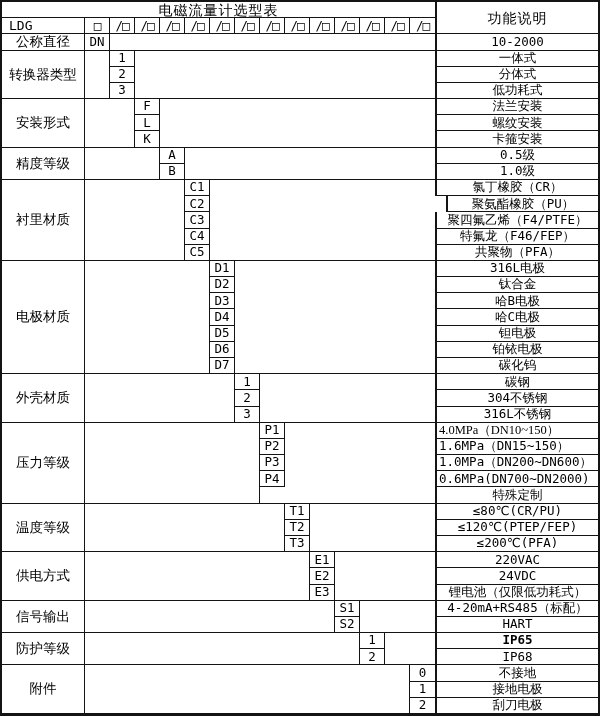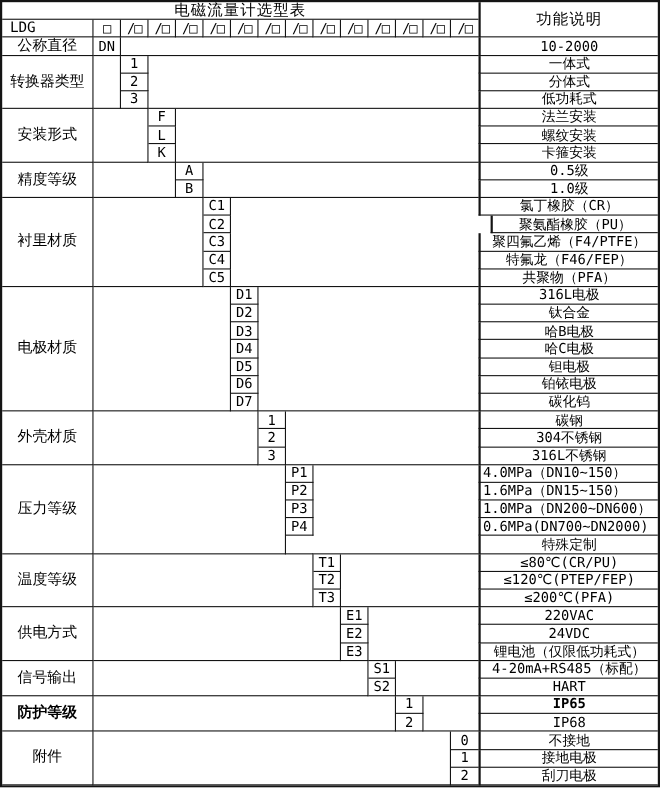--- a/index.html
+++ b/index.html
@@ -127,21 +127,21 @@
     <div class="cell desc func-col" style="grid-area: 25 / 16;">304不锈钢</div>
     <div class="cell desc func-col" style="grid-area: 26 / 16;">316L不锈钢</div>
     <div class="cell name" style="grid-area: 27 / 1 / span 5;">压力等级</div>
     <div class="cell" style="grid-area: 27 / 2 / span 5 / 9;"></div>
     <div class="cell code" style="grid-area: 27 / 9;">P1</div>
     <div class="cell code" style="grid-area: 28 / 9;">P2</div>
     <div class="cell code" style="grid-area: 29 / 9;">P3</div>
     <div class="cell code" style="grid-area: 30 / 9;">P4</div>
     <div class="cell code" style="grid-area: 31 / 9; margin-top: 16px;">Pn</div>
     <div class="cell no-r" style="grid-area: 27 / 10 / span 5 / 16;"></div>
-    <div class="cell desc func-col a-left" style="grid-area: 27 / 16;">4.0MPa（DN10~150）</div>
+    <div class="cell desc func-col a-left" style="grid-area: 27 / 16; font-family: Liberation Serif, serif;">4.0MPa（DN10~150）</div>
     <div class="cell desc func-col a-left" style="grid-area: 28 / 16;">1.6MPa（DN15~150）</div>
     <div class="cell desc func-col a-left" style="grid-area: 29 / 16;">1.0MPa（DN200~DN600）</div>
     <div class="cell desc func-col a-left" style="grid-area: 30 / 16;">0.6MPa(DN700~DN2000)</div>
     <div class="cell desc func-col" style="grid-area: 31 / 16;">特殊定制</div>
     <div class="cell name" style="grid-area: 32 / 1 / span 3;">温度等级</div>
     <div class="cell" style="grid-area: 32 / 2 / span 3 / 10;"></div>
     <div class="cell code" style="grid-area: 32 / 10;">T1</div>
     <div class="cell code" style="grid-area: 33 / 10;">T2</div>
     <div class="cell code" style="grid-area: 34 / 10;">T3</div>
     <div class="cell no-r" style="grid-area: 32 / 11 / span 3 / 16;"></div>
@@ -157,21 +157,21 @@
     <div class="cell desc func-col" style="grid-area: 35 / 16;">220VAC</div>
     <div class="cell desc func-col" style="grid-area: 36 / 16;">24VDC</div>
     <div class="cell desc func-col" style="grid-area: 37 / 16;">锂电池（仅限低功耗式）</div>
     <div class="cell name" style="grid-area: 38 / 1 / span 2;">信号输出</div>
     <div class="cell" style="grid-area: 38 / 2 / span 2 / 12;"></div>
     <div class="cell code" style="grid-area: 38 / 12;">S1</div>
     <div class="cell code" style="grid-area: 39 / 12;">S2</div>
     <div class="cell no-r" style="grid-area: 38 / 13 / span 2 / 16;"></div>
     <div class="cell desc func-col" style="grid-area: 38 / 16; text-align: right;">4-20mA+RS485（标配）</div>
     <div class="cell desc func-col" style="grid-area: 39 / 16;">HART</div>
-    <div class="cell name" style="grid-area: 40 / 1 / span 2; font-weight: bold;">防护等级</div>
+    <div class="cell name" style="grid-area: 40 / 1 / span 2;">防护等级</div>
     <div class="cell" style="grid-area: 40 / 2 / span 2 / 13;"></div>
     <div class="cell code" style="grid-area: 40 / 13;">1</div>
     <div class="cell code" style="grid-area: 41 / 13;">2</div>
     <div class="cell no-r" style="grid-area: 40 / 14 / span 2 / 16;"></div>
     <div class="cell desc func-col" style="grid-area: 40 / 16; font-weight: bold;">IP65</div>
     <div class="cell desc func-col" style="grid-area: 41 / 16;">IP68</div>
     <div class="cell name" style="grid-area: 42 / 1 / span 3;">附件</div>
     <div class="cell" style="grid-area: 42 / 2 / span 3 / 15;"></div>
     <div class="cell code no-r" style="grid-area: 42 / 15;">0</div>
     <div class="cell code no-r" style="grid-area: 43 / 15;">1</div>

